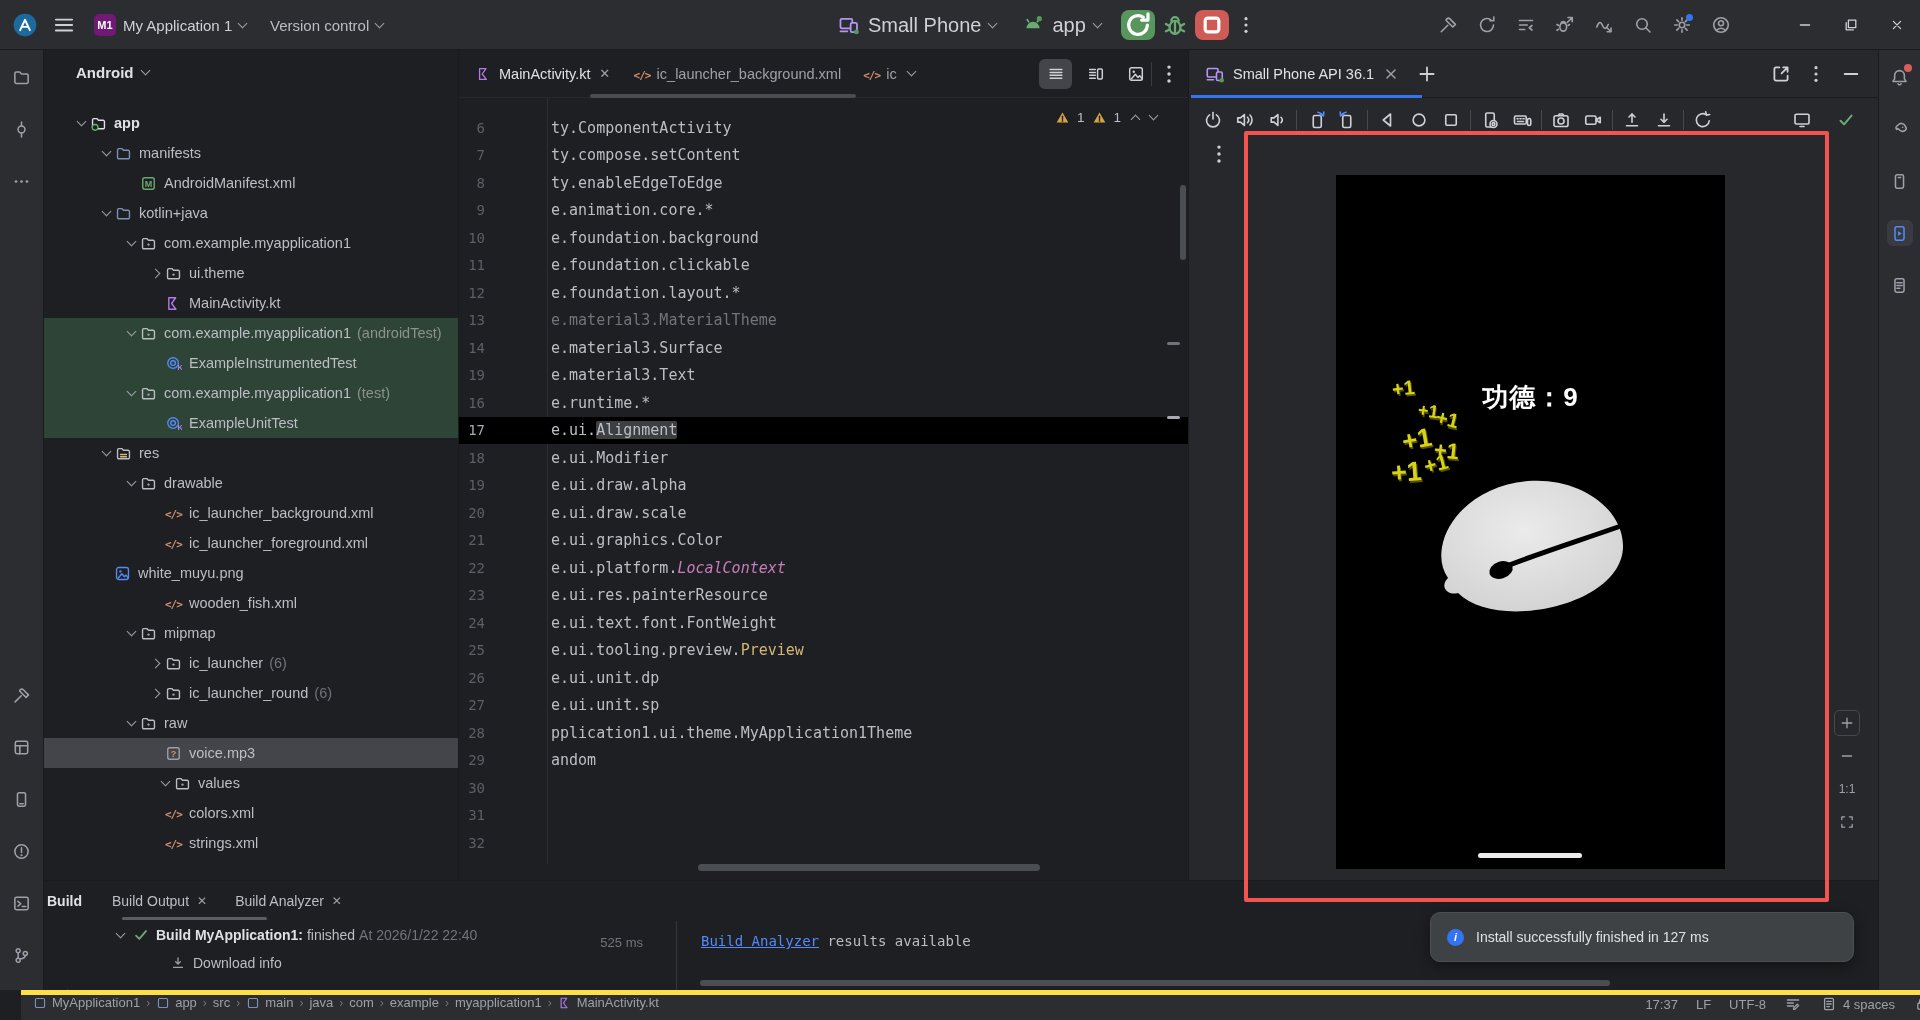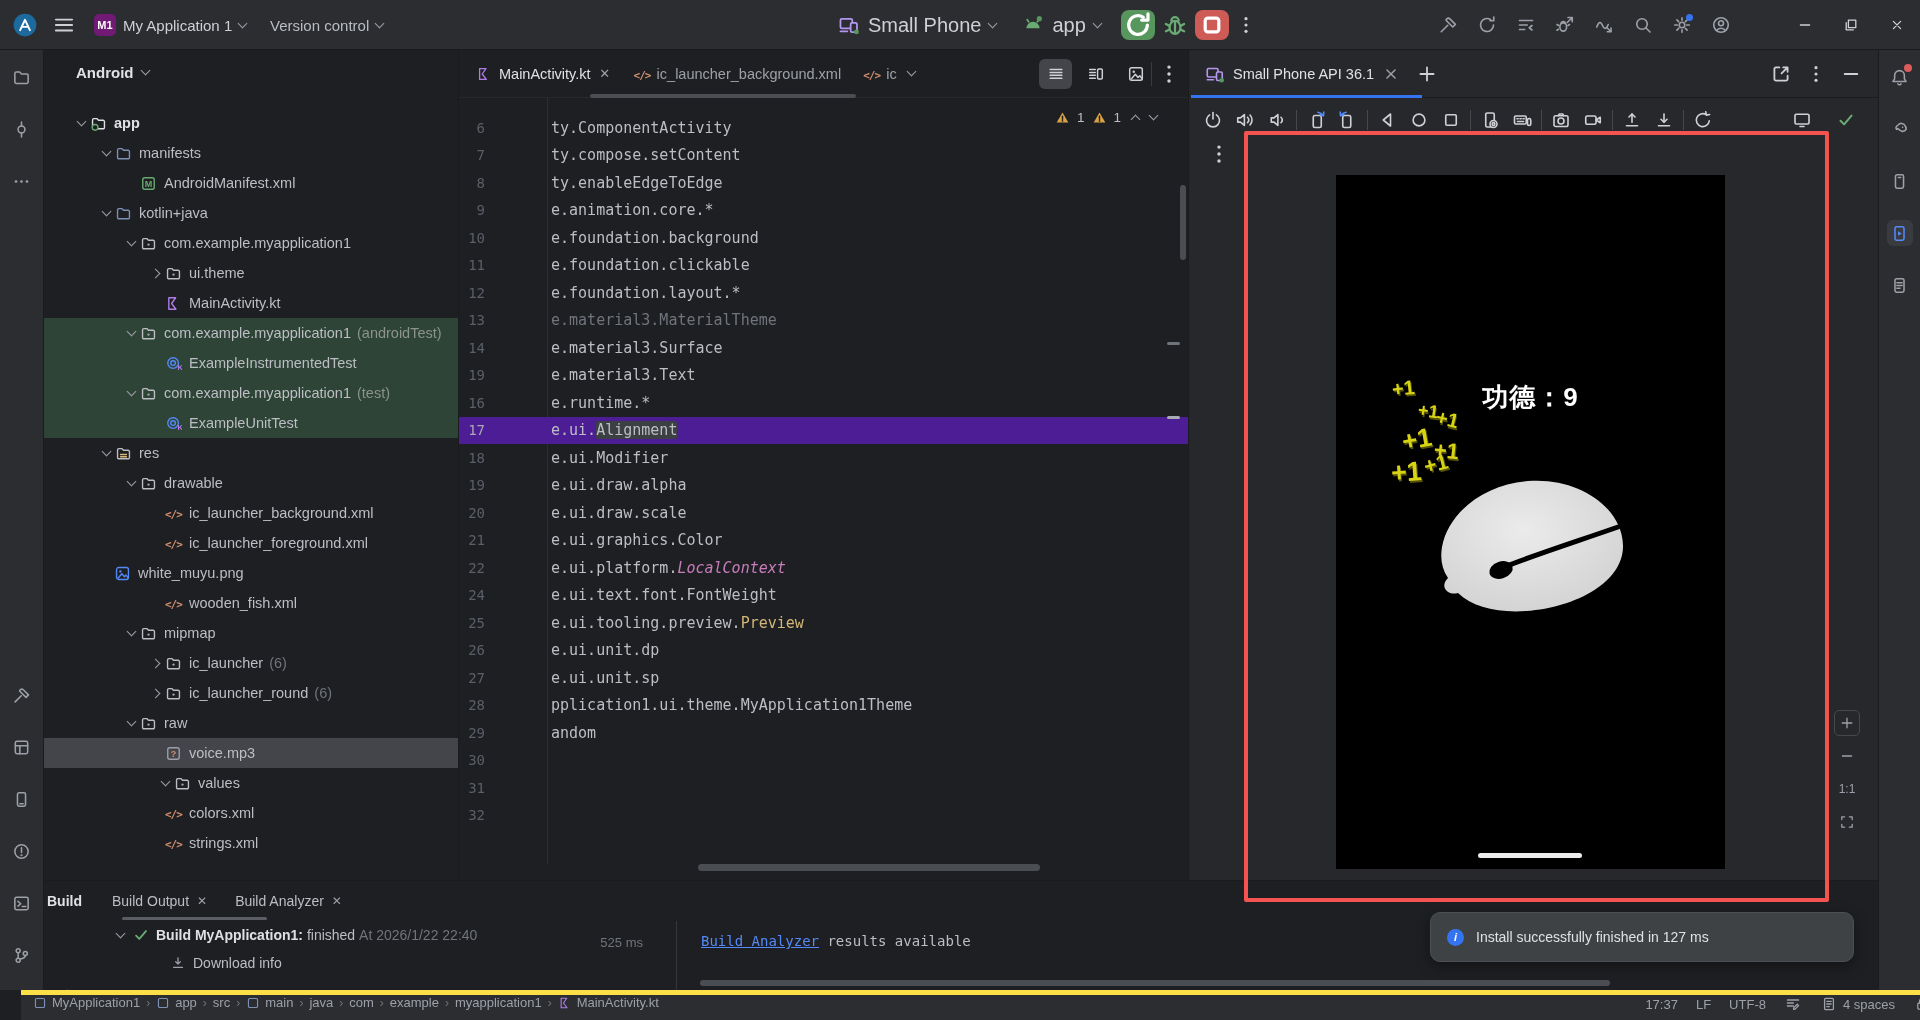--- a/index.html
+++ b/index.html
@@ -70,21 +70,21 @@
   .vtg { width:33px; height:30px; border-radius:6px; display:flex; align-items:center; justify-content:center; color:#ced0d6; }
   .vtg.active { background:#43454a; }
   .vtg svg { width:18px; height:18px; }
   #etab-div { position:absolute; left:692px; top:12px; width:1px; height:24px; background:#393b40; }
   #etab-kebab { position:absolute; left:698px; top:12px; width:24px; height:24px; color:#ced0d6; }
   #warn-widget { position:absolute; left:596px; top:60px; display:flex; align-items:center; gap:7px; font-size:13.5px; color:#bcbec4; z-index:3; }
   #warn-widget svg { width:15px; height:15px; }
   #code { position:absolute; left:0; top:48px; width:729px; height:782px; padding-top:16px; font-family:"DejaVu Sans Mono", monospace; font-size:15px; }
   #gutterline { position:absolute; left:88px; top:48px; height:766px; width:1px; background:#2c2e31; }
   .crow { height:27.5px; display:flex; align-items:center; }
-  .crow.cur { background:#4c1d95; }
+  .crow.cur { background:#000000; }
   .crow .ln { width:26px; text-align:right; color:#5a5f68; margin-right:66px; font-size:14px; flex:none; }
   .crow.cur .ln { color:#a8abb3; }
   .sd { color:#bcbec4; } .sg { color:#70747c; } .sp { color:#c77dbb; font-style:italic; } .sy { color:#d5b778; }
   .shl { background:#3c4043; border-radius:2px; }
   #hscroll { position:absolute; left:239px; top:814px; width:342px; height:7px; background:#4a4d52; border-radius:4px; }
   #vscroll { position:absolute; right:2px; top:135px; width:6px; height:75px; background:#4a4d52; border-radius:3px; }
   .emark { position:absolute; left:708px; width:13px; height:3px; border-radius:2px; }
 
   
   #emulator { position:absolute; left:1188px; top:50px; width:690px; height:830px; background:#27282c; border-left:1px solid #1a1b1e; }
@@ -759,20 +759,24 @@
         <div class="crow">
           <span class="ln">21</span>
           <span class="sd">e.ui.graphics.Color</span>
         </div>
         <div class="crow">
           <span class="ln">22</span>
           <span class="sd">e.ui.platform.</span>
           <span class="sp">LocalContext</span>
         </div>
         <div class="crow">
+          <span class="ln">23</span>
+          <span class="sd">e.ui.res.painterResource</span>
+        </div>
+        <div class="crow">
           <span class="ln">24</span>
           <span class="sd">e.ui.text.font.FontWeight</span>
         </div>
         <div class="crow">
           <span class="ln">25</span>
           <span class="sd">e.ui.tooling.preview.</span>
           <span class="sy">Preview</span>
         </div>
         <div class="crow">
           <span class="ln">26</span>

